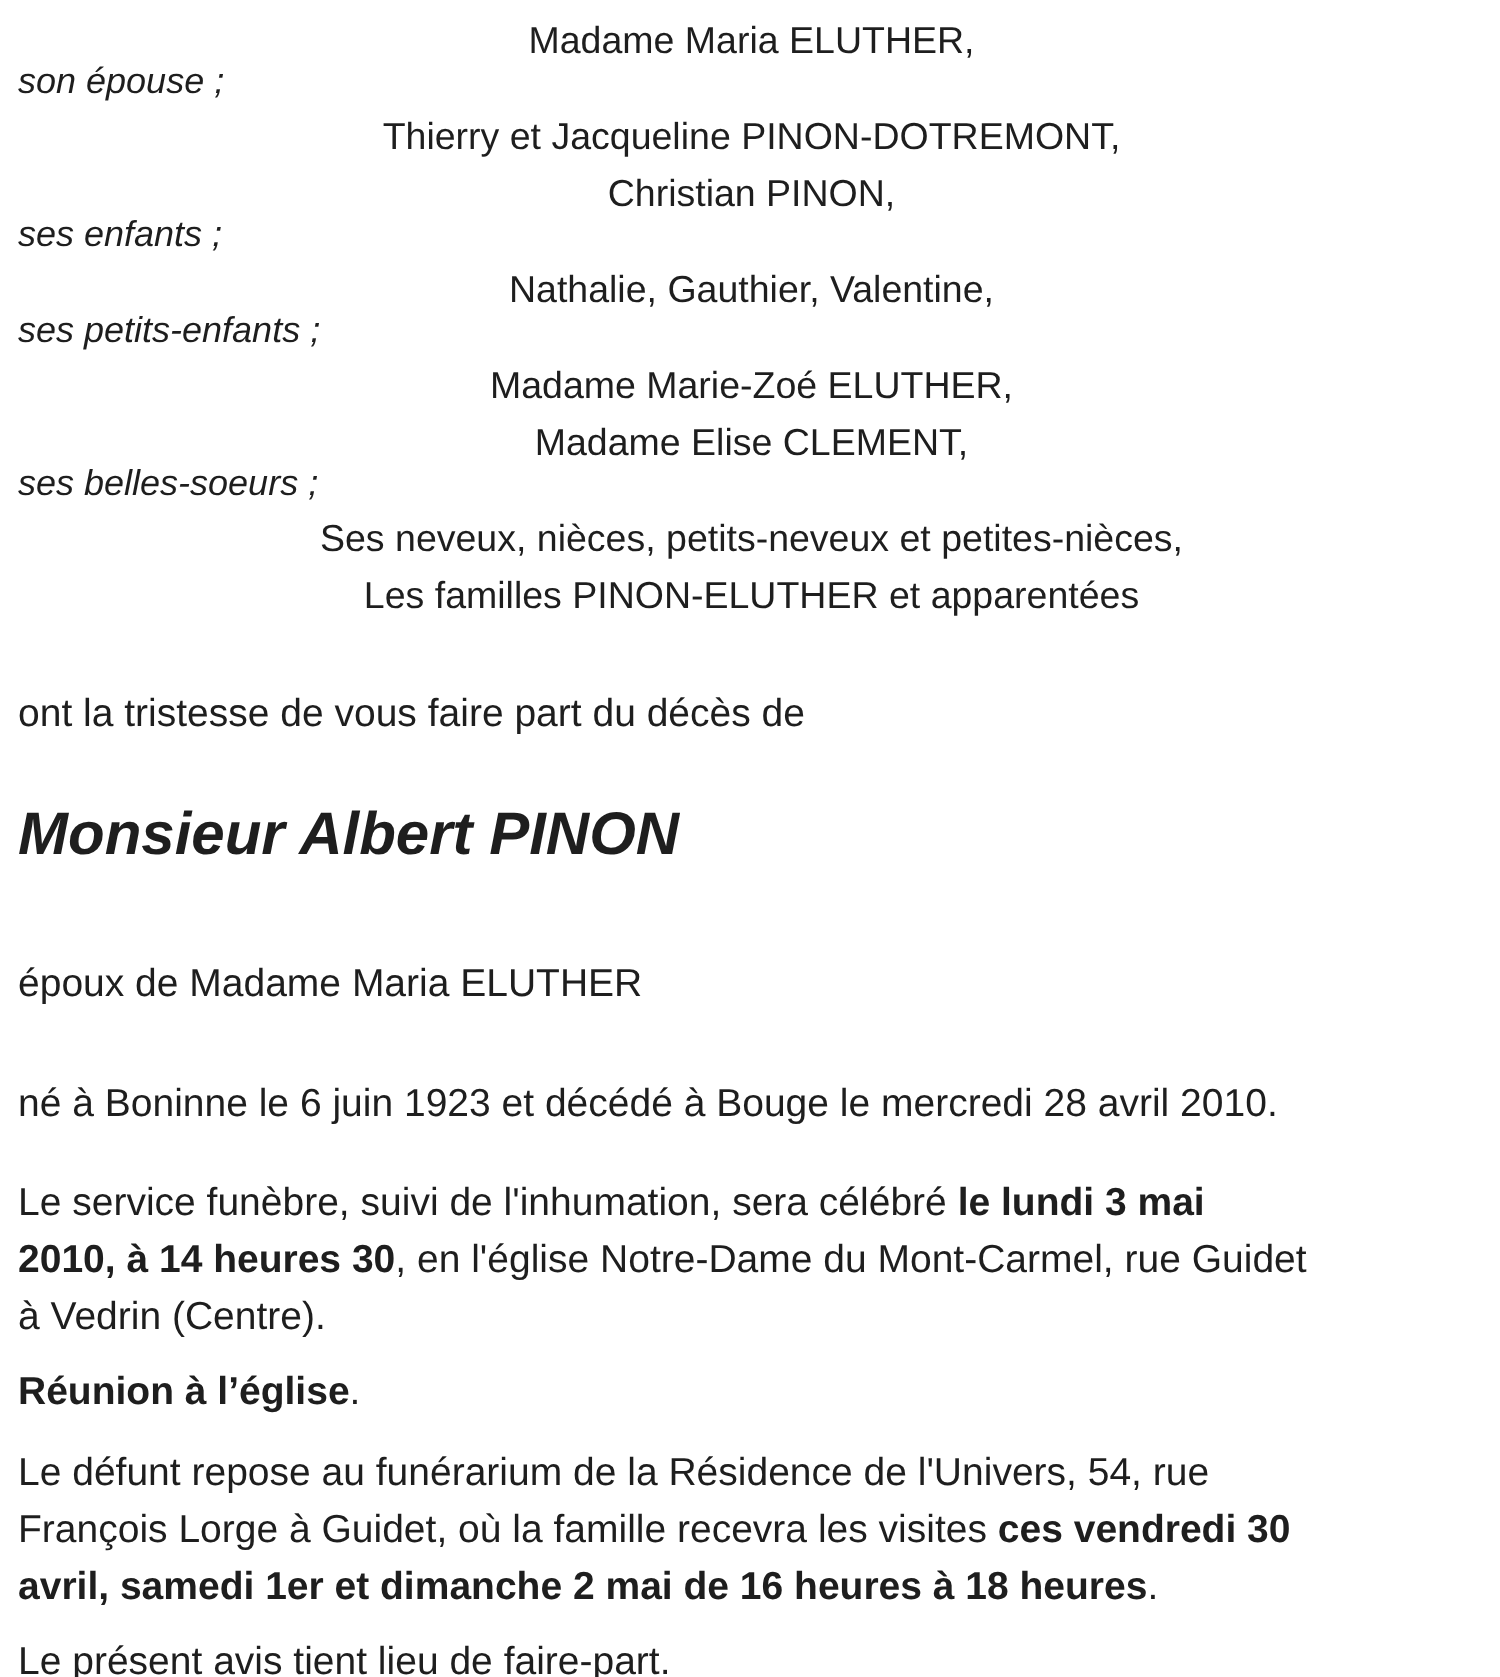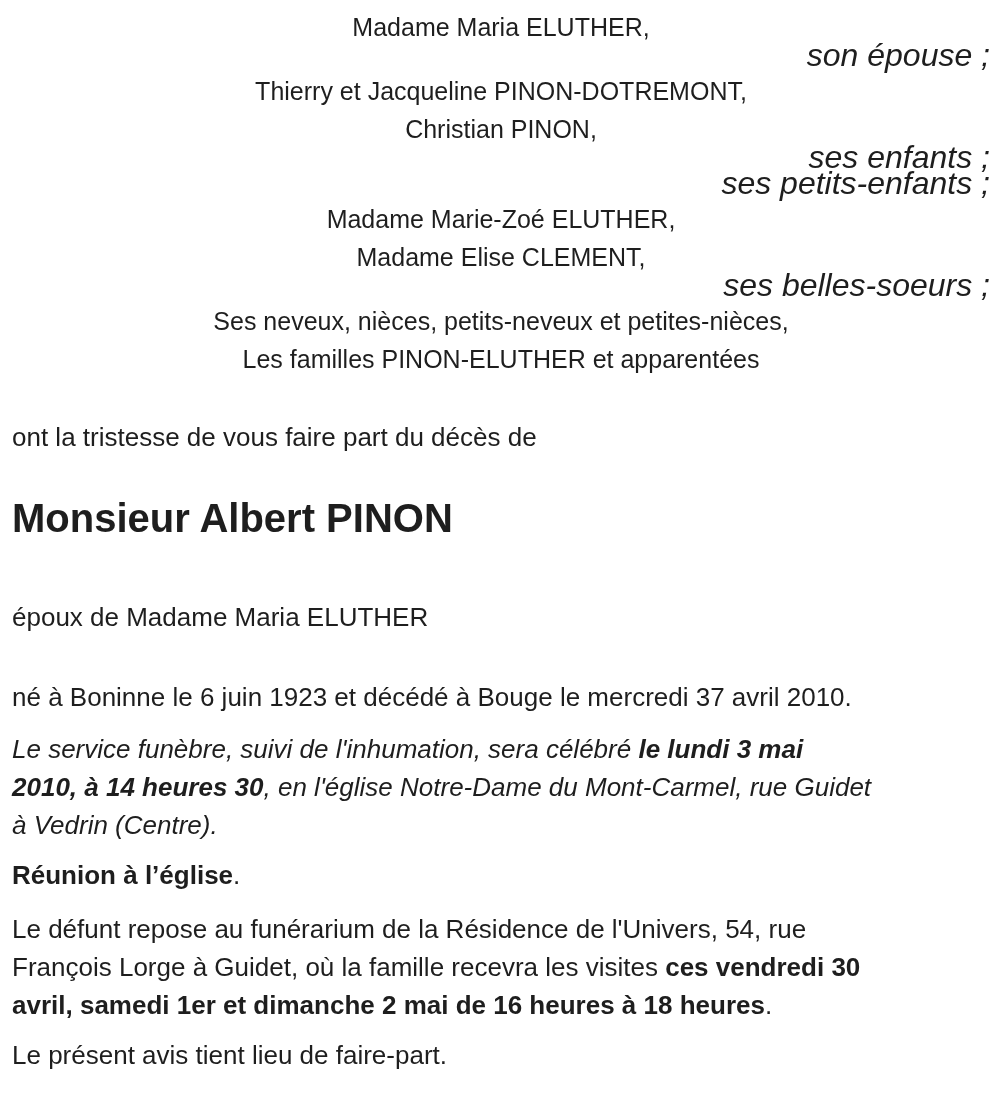--- a/index.html
+++ b/index.html
@@ -19,77 +19,78 @@
     width: 1000px;
     height: 1118px;
     padding: 8px 10px 0 12px;
   }
   .name-line {
     font-size: 25px;
     line-height: 38px;
     text-align: center;
   }
   .relation-line {
-    font-size: 32px;
+    font-size: 24px;
     line-height: 30px;
     font-style: italic;
-    text-align: right;
+    text-align: left;
     margin-top: -6px;
     margin-bottom: 2px;
   }
   .para {
     font-size: 26px;
     line-height: 38px;
     white-space: pre-line;
   }
   .para b { font-weight: 700; }
   .announcement-line { margin-top: 40px; }
   .deceased-title {
     margin-top: 38px;
     font-size: 40px;
     font-weight: 700;
     line-height: 48px;
   }
   .spouse-line { margin-top: 56px; }
   .birth-death-line { margin-top: 42px; }
-  .service-para { margin-top: 14px; font-style: italic; }
+  .service-para { margin-top: 28px; }
   .meeting-para { margin-top: 12px; }
   .visitation-para { margin-top: 16px; }
   .closing-line { margin-top: 12px; }
 </style>
 </head>
 <body>
 
 <div class="page">
 
   <section>
     <div class="name-line">Madame Maria ELUTHER,</div>
     <div class="relation-line">son épouse ;</div>
 
     <div class="name-line">Thierry et Jacqueline PINON-DOTREMONT,</div>
     <div class="name-line">Christian PINON,</div>
     <div class="relation-line">ses enfants ;</div>
 
+    <div class="name-line">Nathalie, Gauthier, Valentine,</div>
     <div class="relation-line">ses petits-enfants ;</div>
 
     <div class="name-line">Madame Marie-Zoé ELUTHER,</div>
     <div class="name-line">Madame Elise CLEMENT,</div>
     <div class="relation-line">ses belles-soeurs ;</div>
 
     <div class="name-line">Ses neveux, nièces, petits-neveux et petites-nièces,</div>
     <div class="name-line">Les familles PINON-ELUTHER et apparentées</div>
   </section>
 
   <div class="para announcement-line">ont la tristesse de vous faire part du décès de</div>
 
-  <h1 class="deceased-title" style="margin-bottom:0;">Monsieur Albert PINON</h1>
+  <h1 class="deceased-title" style="margin-bottom:0;font-style:italic;">Monsieur Albert PINON</h1>
 
   <div class="para spouse-line">époux de Madame Maria ELUTHER</div>
 
-  <div class="para birth-death-line">né à Boninne le 6 juin 1923 et décédé à Bouge le mercredi 37 avril 2010.</div>
+  <div class="para birth-death-line">né à Boninne le 6 juin 1923 et décédé à Bouge le mercredi 28 avril 2010.</div>
 
   <div class="para service-para"><span>Le service funèbre, suivi de l'inhumation, sera célébré </span><b>le lundi 3 mai
 2010, à 14 heures 30</b><span>, en l'église Notre-Dame du Mont-Carmel, rue Guidet
 à Vedrin (Centre).</span></div>
 
   <div class="para meeting-para"><b>Réunion à l’église</b><span>.</span></div>
 
   <div class="para visitation-para"><span>Le défunt repose au funérarium de la Résidence de l'Univers, 54, rue
 François Lorge à Guidet, où la famille recevra les visites </span><b>ces vendredi 30
 avril, samedi 1er et dimanche 2 mai de 16 heures à 18 heures</b><span>.</span></div>

